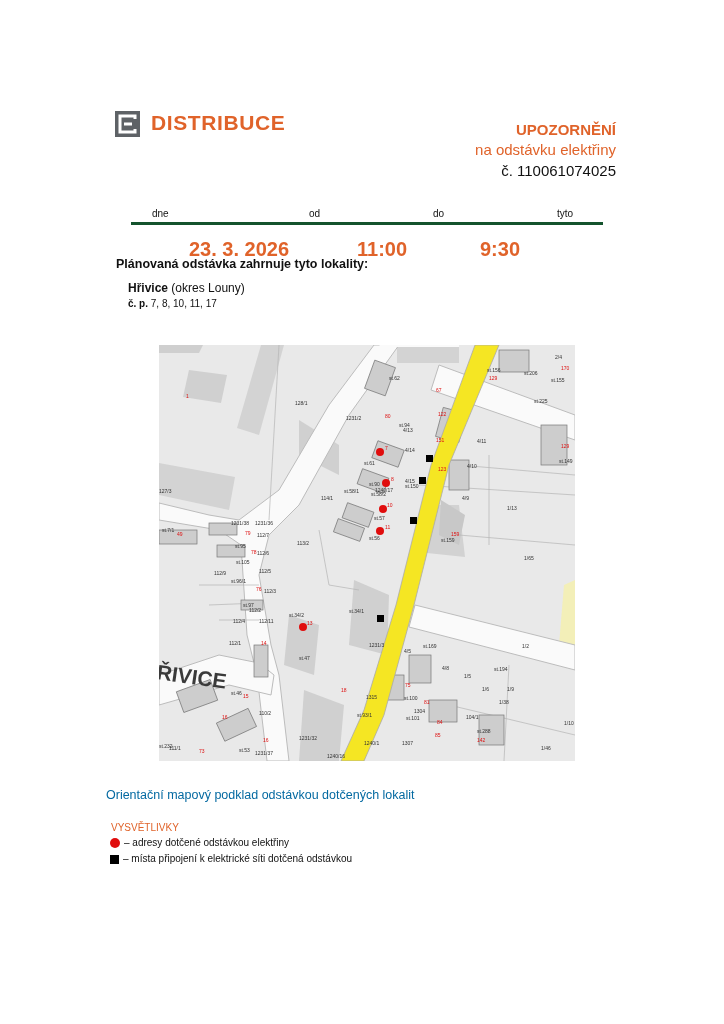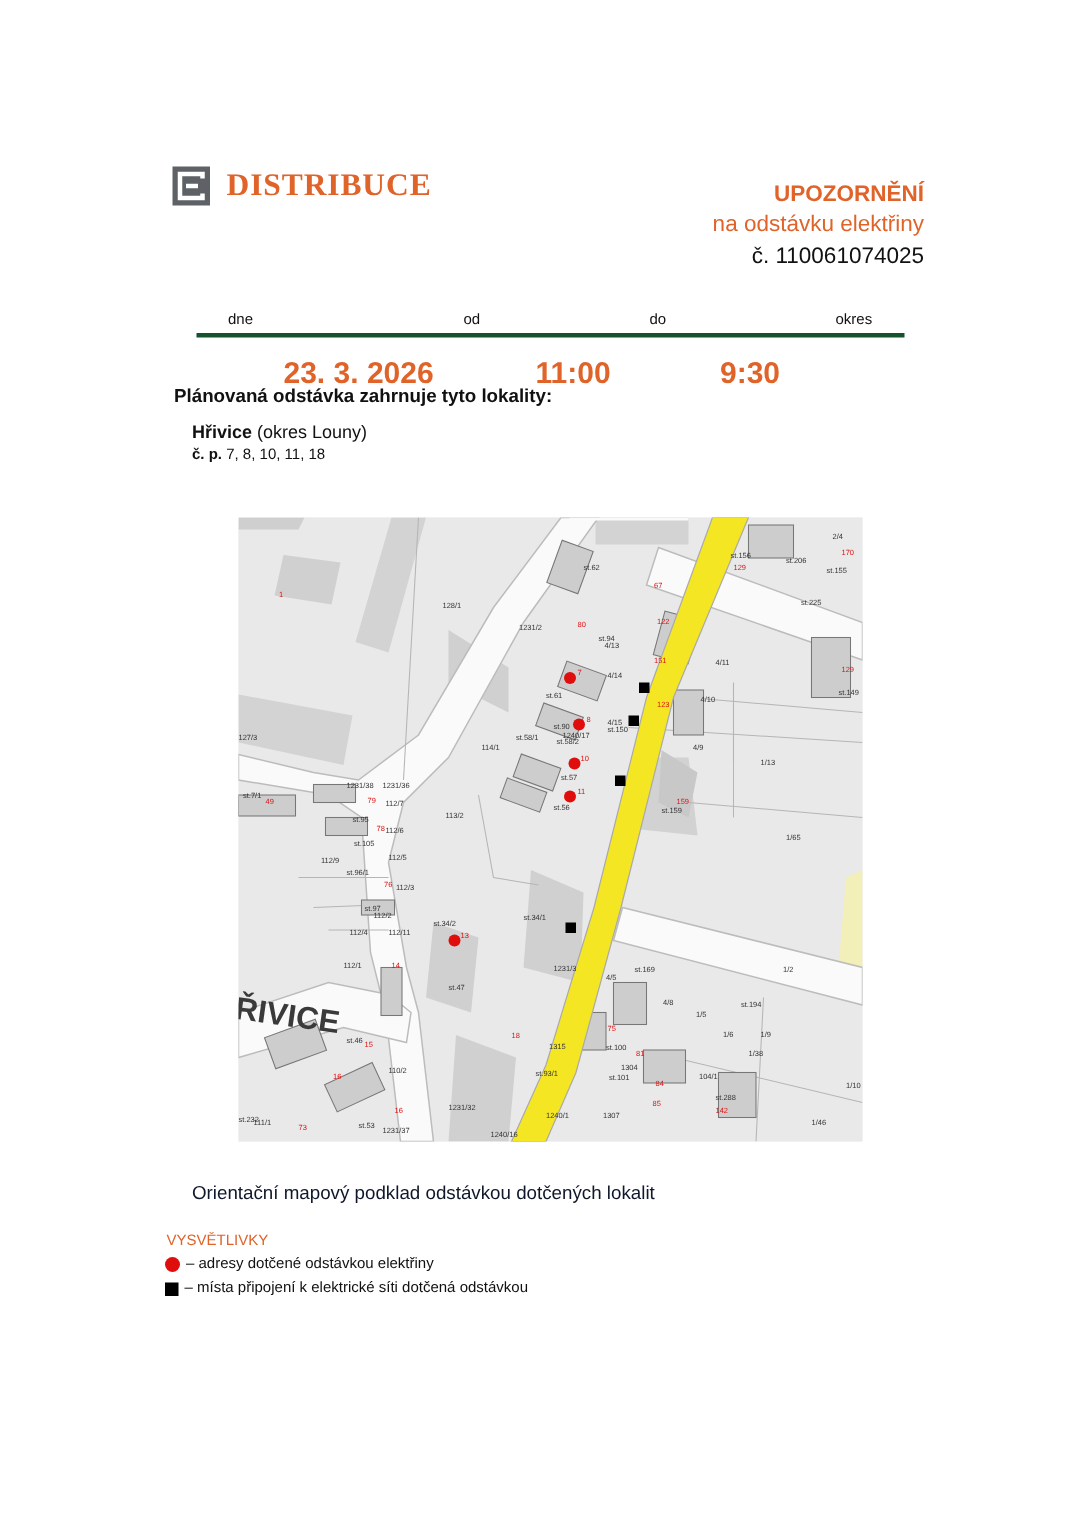--- a/index.html
+++ b/index.html
@@ -1,33 +1,33 @@
 <!DOCTYPE html>
 <html><head>
 <meta charset="utf-8">
 <style>
   html, body { margin: 0; padding: 0; background: #ffffff; }
   body { width: 724px; height: 1024px; position: relative; overflow: hidden;
          font-family: "Liberation Sans", sans-serif; color: #111; }
   .abs { position: absolute; }
   .logo-box { left: 115px; top: 111px; width: 25px; height: 26px; background: #5e6266; }
-  .logo-text { left: 151px; top: 111px; font-size: 21px; font-weight: bold; letter-spacing: 0.6px; color: #e0632a; font-family: Liberation Serif, serif; }
+  .logo-text { left: 151px; top: 111px; font-size: 21px; font-weight: bold; letter-spacing: 0.6px; color: #e0632a; }
   .hdr-right { right: 108px; text-align: right; margin-top: 12px; }
   .hdr1 { top: 109px; font-size: 15px; font-weight: bold; color: #e0632a; }
   .hdr2 { top: 129px; font-size: 15px; color: #e0632a; }
   .hdr3 { top: 150px; font-size: 15px; color: #111; }
   .dateline { left: 131px; top: 198px; width: 472px; height: 24px; border-bottom: 3px solid #14532d; }
   .dl-small { position: absolute; top: 10px; font-size: 10px; color: #111; }
   .dl-big { position: absolute; top: 0; font-size: 20px; font-weight: bold; color: #e0632a; margin-top: 40px; }
   .lead { left: 116px; top: 257px; font-size: 12.5px; font-weight: bold; }
   .loc { left: 116px; top: 281px; font-size: 12px; padding-left: 12px; }
   .loc b { font-weight: bold; }
   .cp { left: 128px; top: 298px; font-size: 10px; }
   .map { left: 159px; top: 345px; width: 416px; height: 416px; background: #e8e8e8; }
-  .caption { left: 128px; top: 788px; font-size: 12.5px; color: #0f172a; }
+  .caption { left: 106px; top: 788px; font-size: 12.5px; color: #0369a1; }
   .legend-title { left: 111px; top: 822px; font-size: 10px; color: #e0632a; }
   .legend-row { left: 110px; font-size: 10px; display: flex; align-items: flex-end; gap: 4px; }
   .dot { width: 10px; height: 10px; border-radius: 50%; background: #e00d0d; }
   .sq { width: 9px; height: 9px; background: #000; }
 </style>
 </head>
 <body>
 
 <div class="abs logo-box">
   <svg width="25" height="26" viewBox="0 0 25 26">
@@ -42,26 +42,26 @@
 <div class="abs hdr-right hdr2">na odstávku elektřiny</div>
 <div class="abs hdr-right hdr3">č. 110061074025</div>
 
 <div class="abs dateline">
   <span class="dl-small" style="left:21px">dne</span>
   <span class="dl-big" style="left:58px">23. 3. 2026</span>
   <span class="dl-small" style="left:178px">od</span>
   <span class="dl-big" style="left:226px">11:00</span>
   <span class="dl-small" style="left:302px">do</span>
   <span class="dl-big" style="left:349px">9:30</span>
-  <span class="dl-small" style="left:426px">okres</span>
+  <span class="dl-small" style="left:426px">tyto</span>
 </div>
 
 <div class="abs lead">Plánovaná odstávka zahrnuje tyto lokality:</div>
 <div class="abs loc"><b>Hřivice</b><span> (okres Louny)</span></div>
-<div class="abs cp"><b>č. p.</b><span> 7, 8, 10, 11, 18</span></div>
+<div class="abs cp"><b>č. p.</b><span> 7, 8, 10, 11, 17</span></div>
 
 <div class="abs map">
 <svg width="416" height="416" viewBox="0 0 416 416" font-family="Liberation Sans, sans-serif">
   <rect width="416" height="416" fill="#e9e9e9"></rect>
 
   <polygon points="0,0 44,0 40,8 0,8" fill="#cfcfcf"></polygon>
   <polygon points="30,25 68,30 62,58 24,52" fill="#d0d0d0"></polygon>
   <polygon points="102,0 125,0 100,90 78,83" fill="#d3d3d3"></polygon>
   <polygon points="0,118 76,132 70,165 0,150" fill="#d3d3d3"></polygon>
   <polygon points="238,0 300,0 300,18 238,18" fill="#d3d3d3"></polygon>

